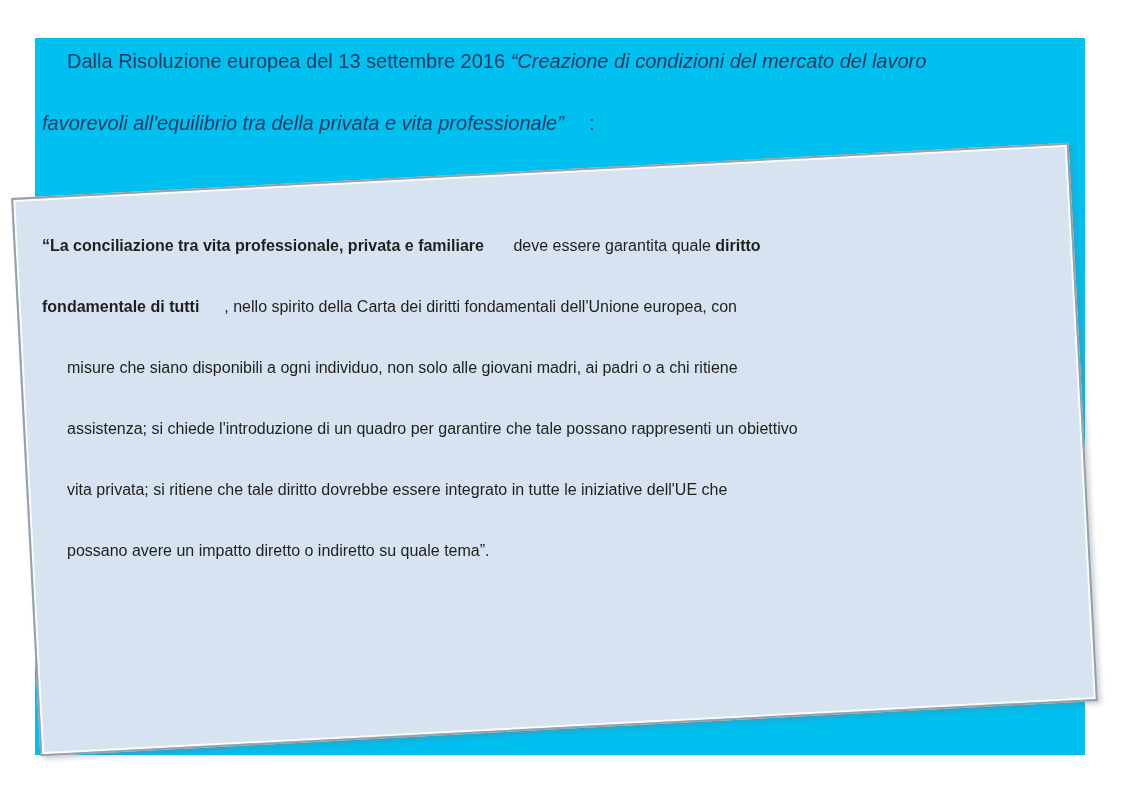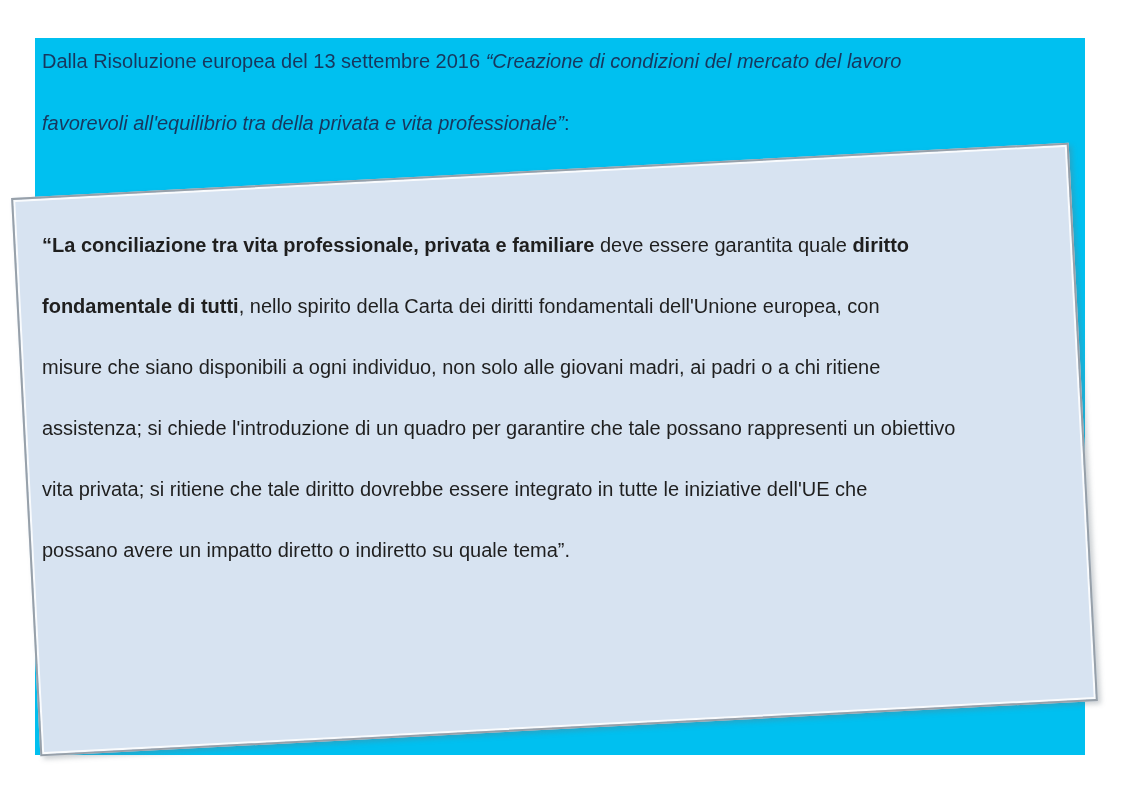--- a/index.html
+++ b/index.html
@@ -49,28 +49,28 @@
     border: 2px solid #97A0A9;
     box-shadow: inset 0 0 0 2px rgba(255,255,255,0.85), 3px 3px 5px rgba(110,120,130,0.35);
     transform: rotate(-3deg);
   }
   .quote-text-block {
     position: absolute;
     left: 42px;
     top: 215px;
     width: 1060px;
     color: #1F1F1F;
-    font-size: 20px;
+    font-size: 16px;
   }
   .quote-text-block .t-line {
     height: 61px;
     line-height: 61px;
     white-space: nowrap;
   }
-  .seg-regular     { font-weight: 400; font-style: normal; }
+  .seg-regular     { font-weight: 400; font-style: normal; margin-left: 25px; }
   .seg-bold        { font-weight: 700; font-style: normal; }
   .seg-bold-italic { font-weight: 400; font-style: italic; }
 </style>
 </head>
 <body>
 
 <div class="canvas">
 
   <div class="cyan-panel"></div>
 

